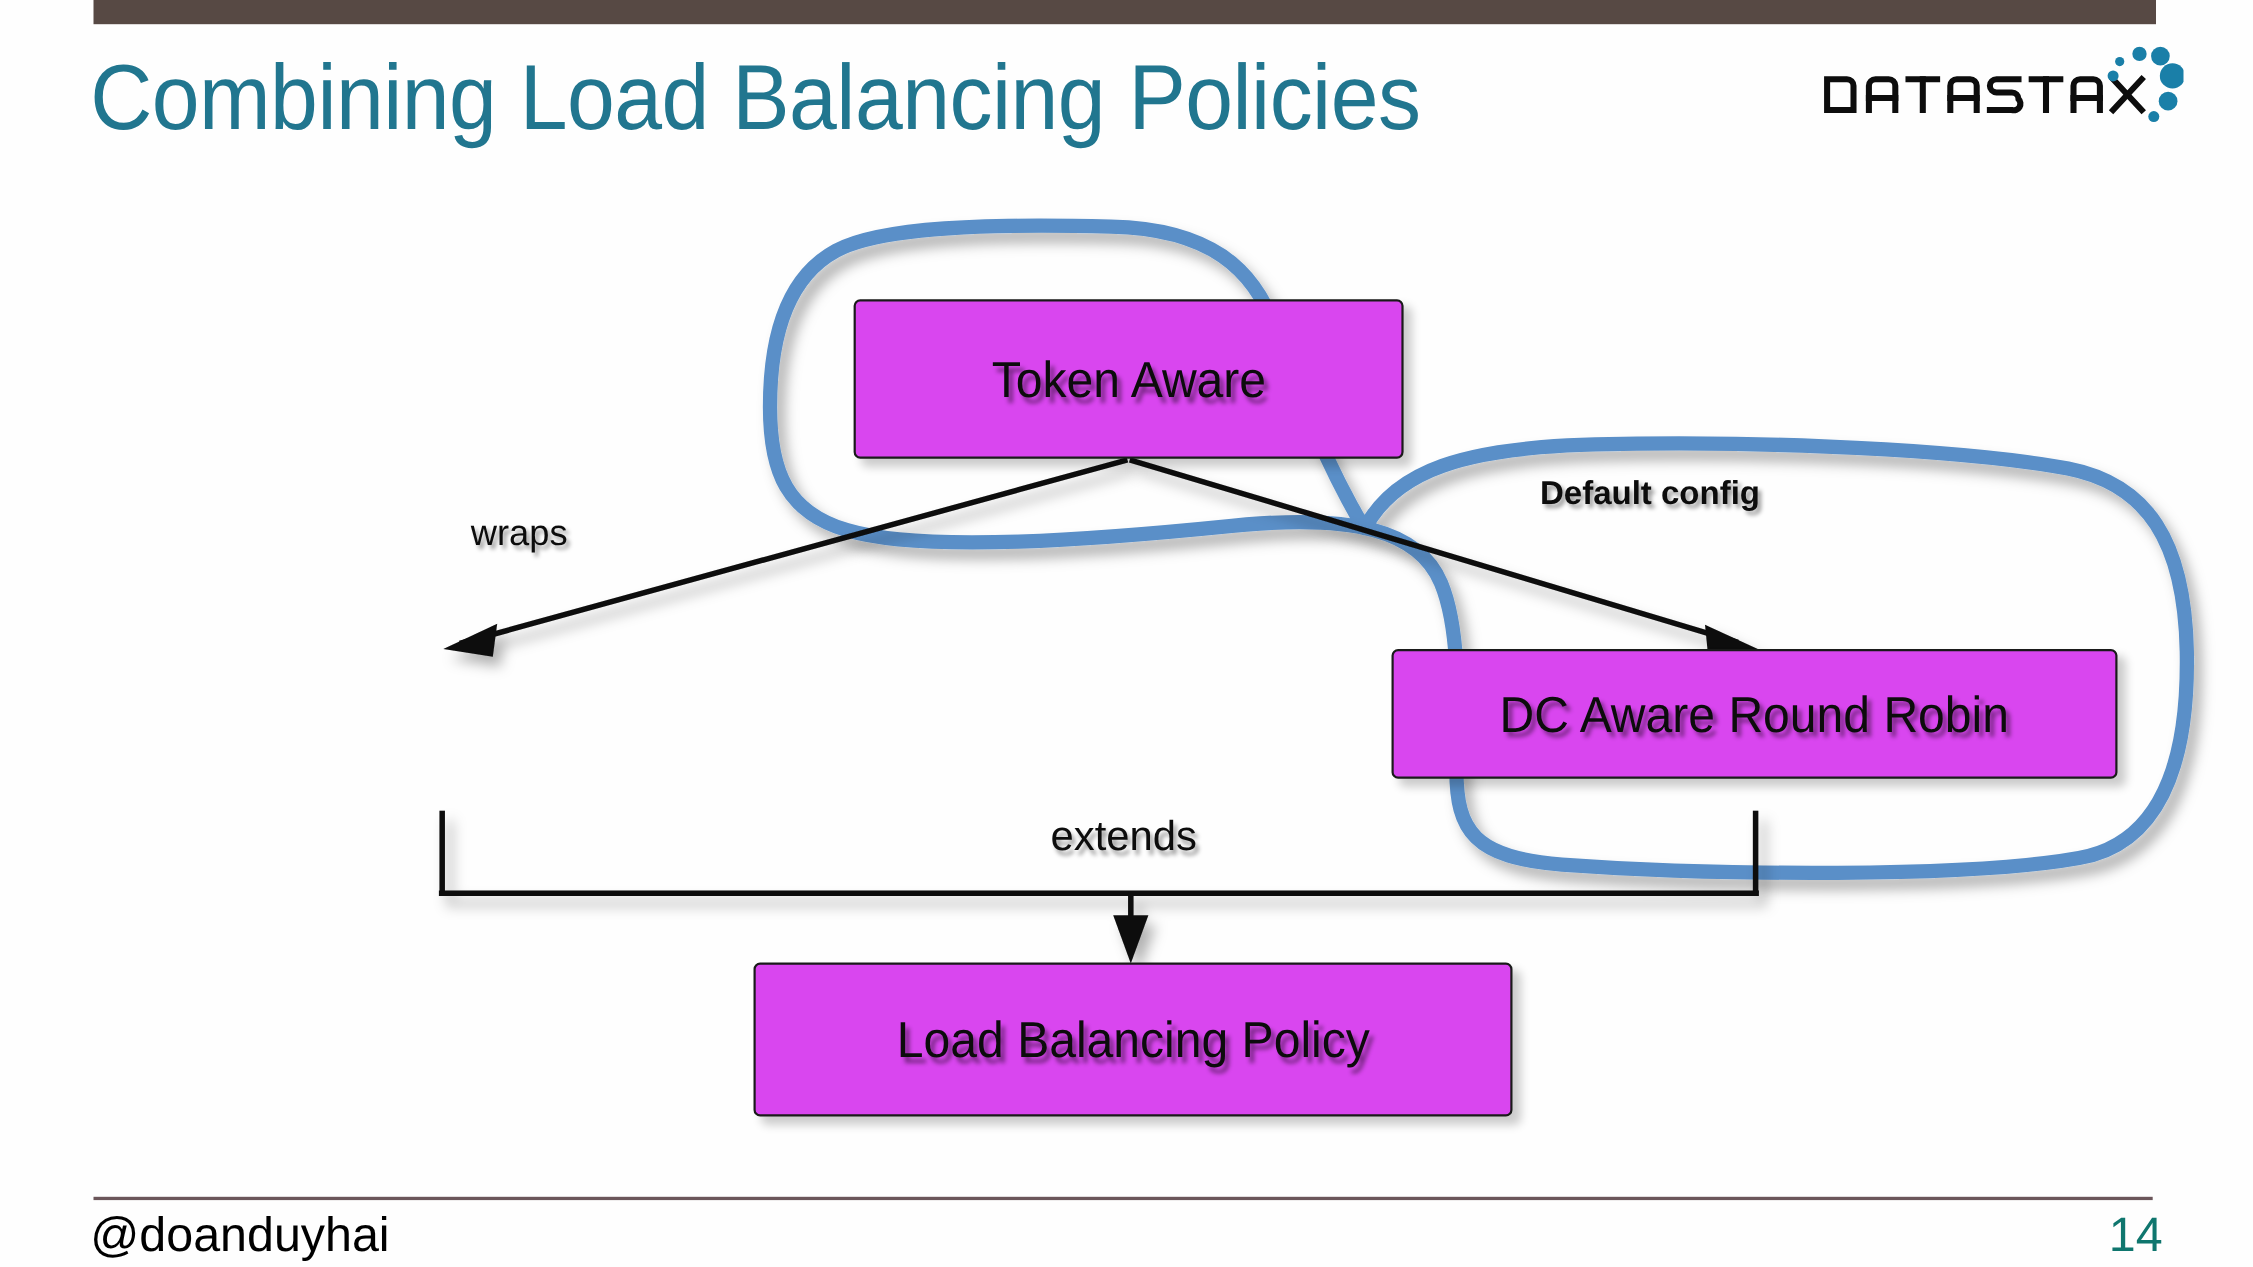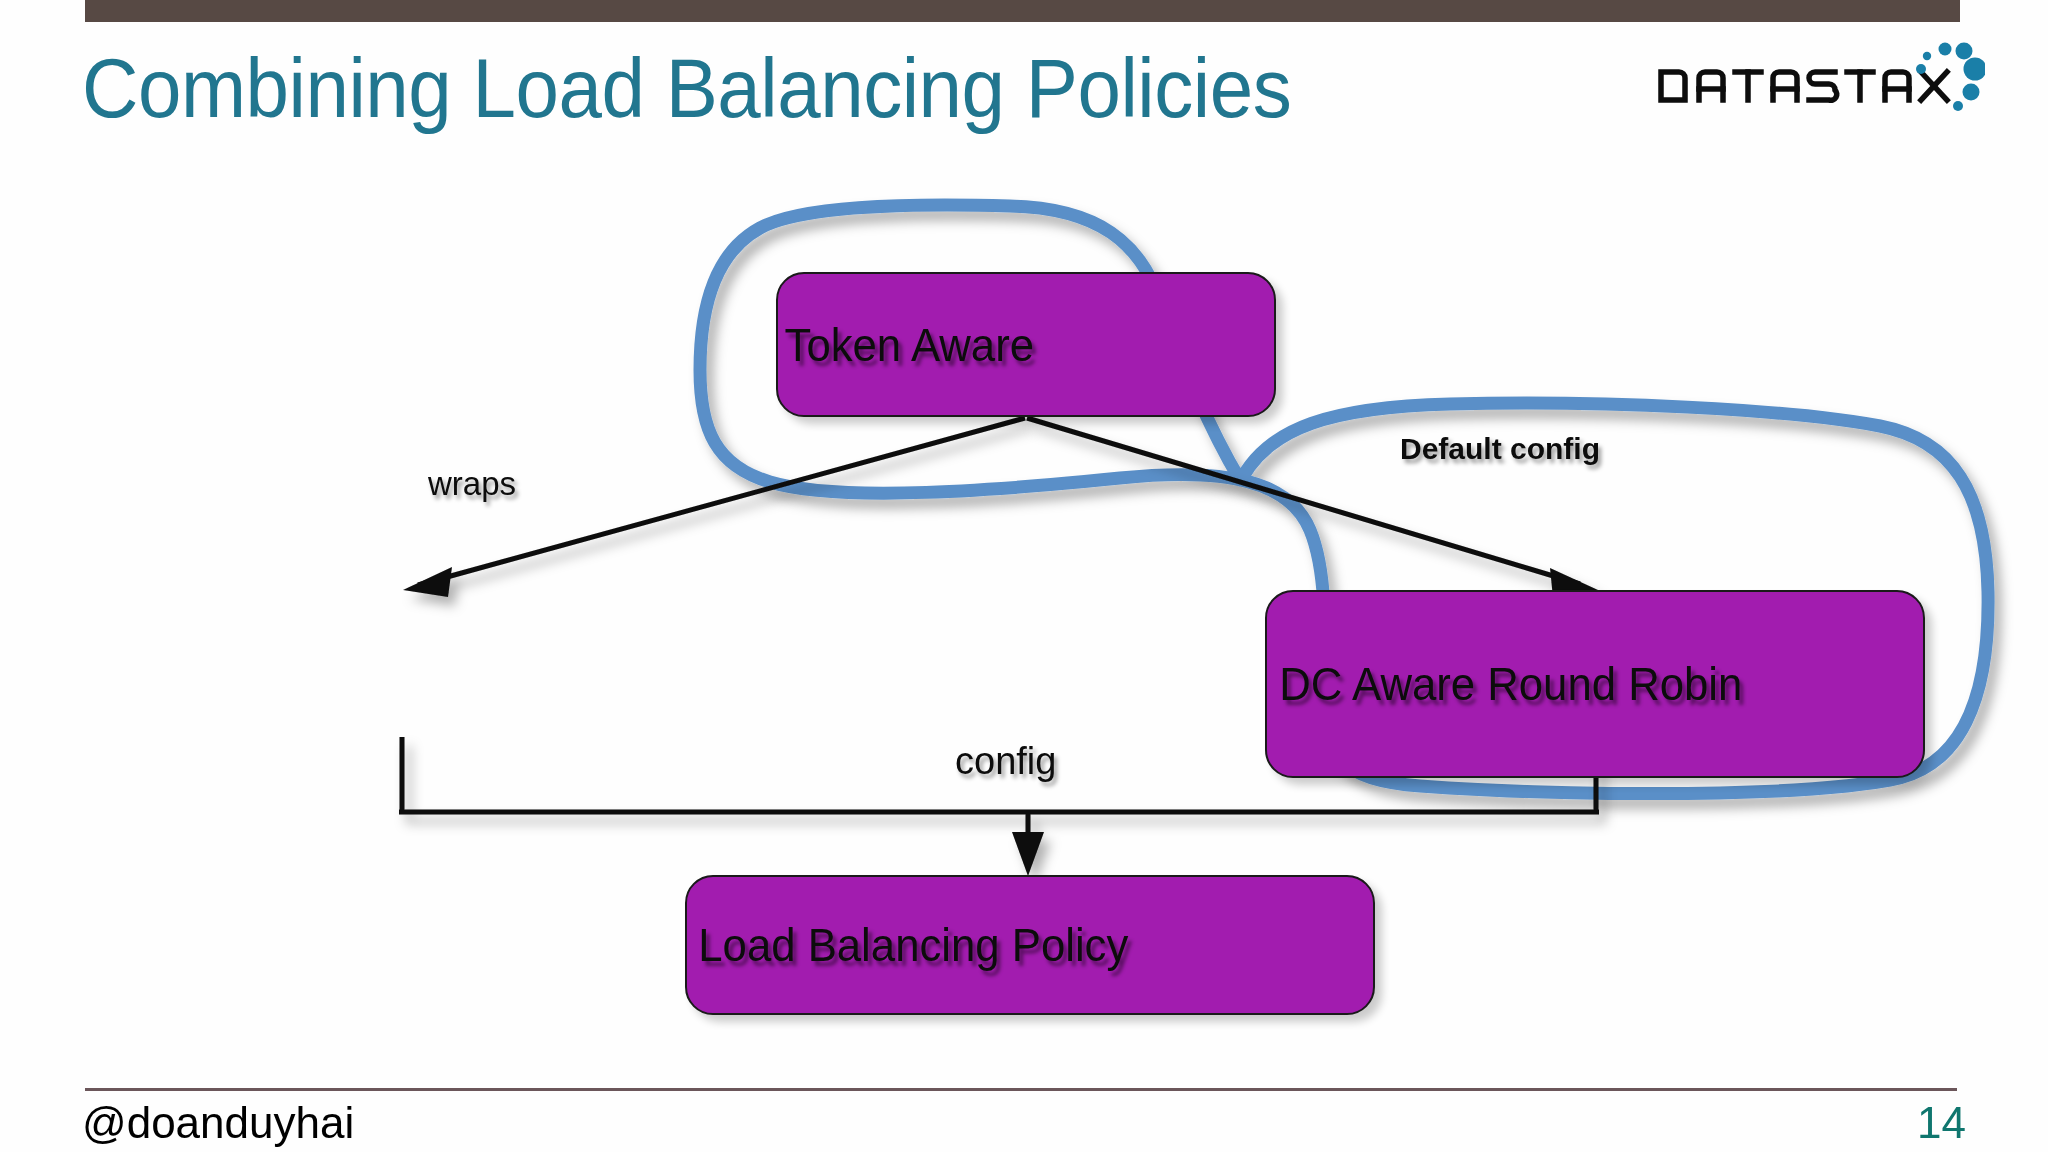--- a/index.html
+++ b/index.html
@@ -58,41 +58,41 @@
     top: 0;
     width: 2048px;
     height: 1152px;
     pointer-events: none;
   }
 
   
   .node-box {
     position: absolute;
     box-sizing: border-box;
-    background: #a21caf;
+    background: #d946ef;
     border: 2px solid #1a1a1a;
-    border-radius: 28px;
+    border-radius: 6px;
     display: flex;
     align-items: center;
-    justify-content: flex-start;
+    justify-content: center;
     box-shadow: 7px 7px 9px rgba(0,0,0,0.20);
   }
   .node-label {
     font-family: "Liberation Sans Narrow", "Liberation Sans", sans-serif;
     font-stretch: condensed;
     font-size: 46px;
     color: #0c0c0c;
     white-space: nowrap;
     text-shadow: 4px 5px 4px rgba(0,0,0,0.45);
     transform: scaleX(0.95);
   }
 
   #box-token-aware  { left: 776px;  top: 272px; width: 500px; height: 145px; }
   #box-round-robin  { left: 152px;  top: 590px; width: 500px; height: 145px; }
-  #box-dc-aware     { left: 1265px; top: 590px; width: 660px; height: 188px; }
+  #box-dc-aware     { left: 1265px; top: 590px; width: 660px; height: 118px; }
   #box-lbp          { left: 685px;  top: 875px; width: 690px; height: 140px; }
 
   
   .edge-label {
     position: absolute;
     font-family: "Liberation Sans Narrow", "Liberation Sans", sans-serif;
     font-stretch: condensed;
     color: #0c0c0c;
     white-space: nowrap;
     text-shadow: 3px 4px 4px rgba(0,0,0,0.40);
@@ -249,19 +249,19 @@
   <div class="node-box" id="box-dc-aware">
     <span class="node-label">DC Aware Round Robin</span>
   </div>
 
   <div class="node-box" id="box-lbp">
     <span class="node-label">Load Balancing Policy</span>
   </div>
 
   <div class="edge-label" id="label-wraps">wraps</div>
   <div class="edge-label" id="label-default-config">Default config</div>
-  <div class="edge-label" id="label-extends">config</div>
+  <div class="edge-label" id="label-extends">extends</div>
 
   <div id="footer-rule"></div>
   <div id="footer-handle">@doanduyhai</div>
   <div id="footer-page-number">14</div>
 
 </div>
 
 </body></html>

